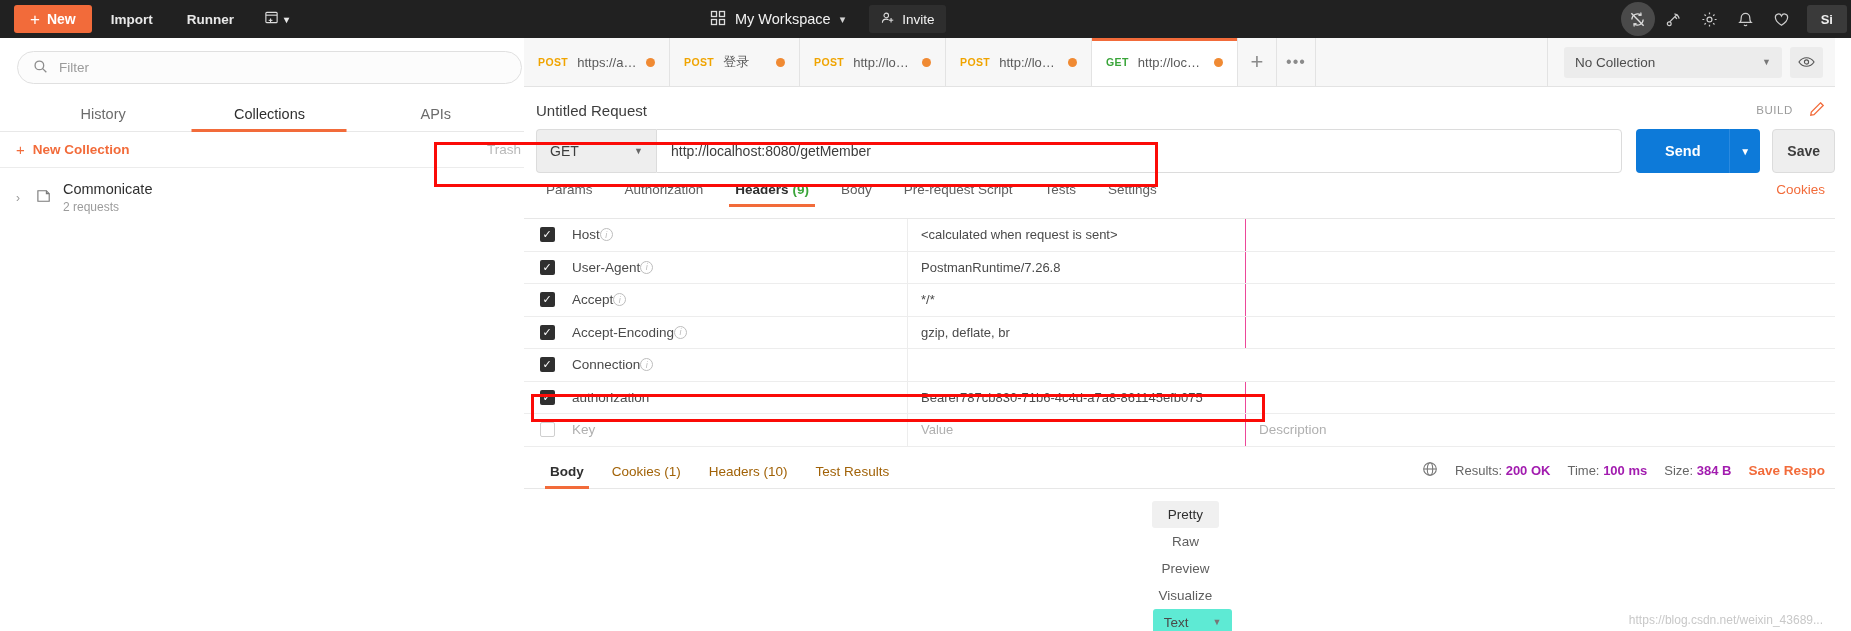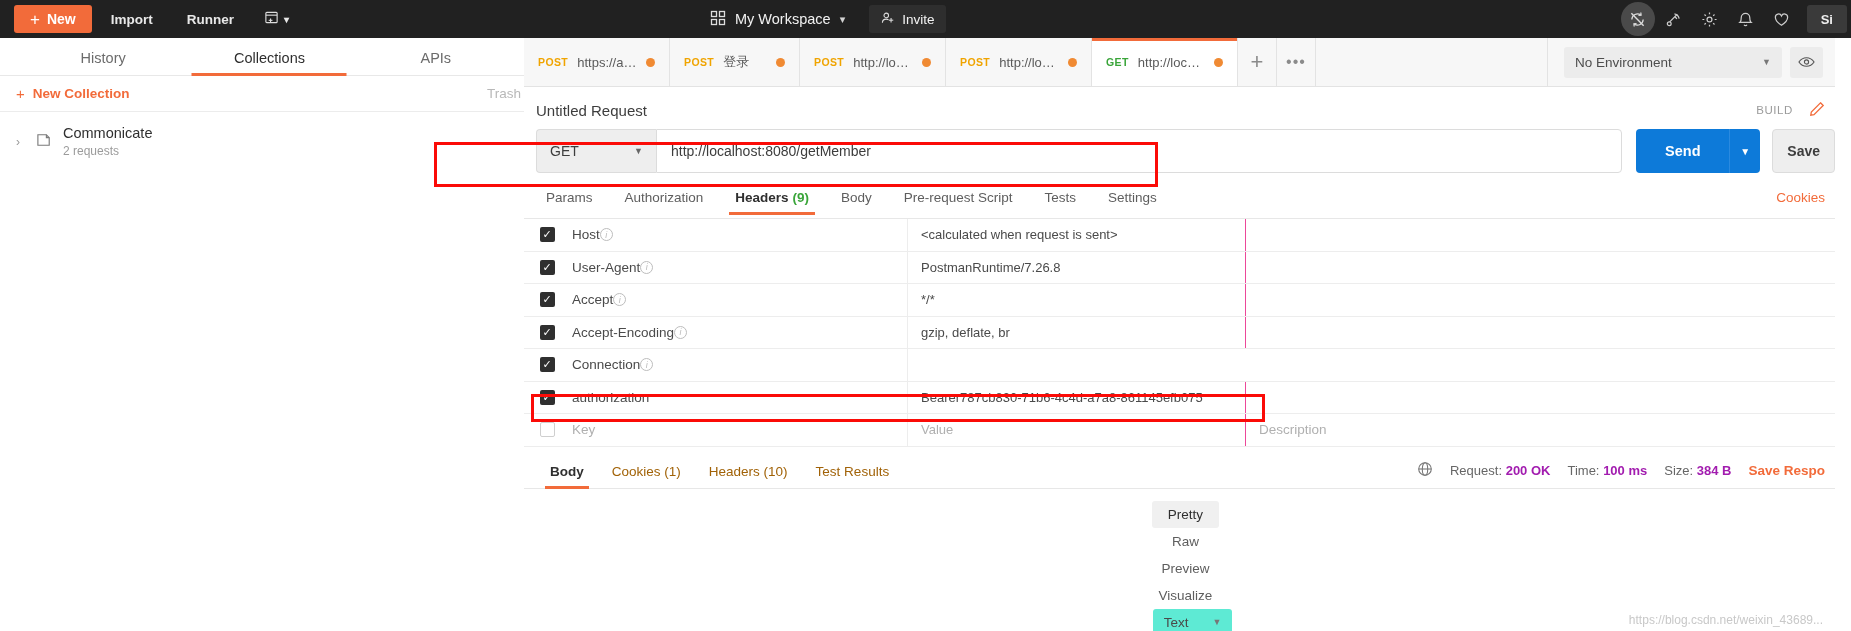--- a/index.html
+++ b/index.html
@@ -188,21 +188,21 @@
   }
   .save-btn {
     margin-left: 12px; background: #eee; border: 1px solid #dcdcdc;
     font-size: 14px; font-weight: bold; color: #3d3d3d; padding: 0 14px;
     display: flex; align-items: center; border-radius: 4px; cursor: pointer;
   }
 
   
   .req-subtabs {
     display: flex; align-items: flex-end; gap: 0;
-    padding: 16px 0 4px 12px; height: 46px;
+    padding: 16px 0 12px 12px; height: 46px;
     border-bottom: 1px solid #e7e7e7;
   }
   .sub-tab {
     font-size: 13.5px; color: #5e5e5e; padding: 0 16px 9px 16px;
     cursor: pointer; position: relative; white-space: nowrap;
   }
   .sub-tab:first-child { padding-left: 10px; }
   .sub-tab.active { color: #2f2f2f; font-weight: bold; }
   .sub-tab.active::after {
     content: ""; position: absolute; left: 10px; right: 10px; bottom: -1px;
@@ -386,20 +386,31 @@
         <path d="M9 15S2.5 11 2.5 6.6A3.4 3.4 0 0 1 9 5.2a3.4 3.4 0 0 1 6.5 1.4C15.5 11 9 15 9 15z"></path>
       </svg>
     </div>
     <div class="signin-btn">
       <span>Si</span>
     </div>
   </div>
 </div>
 
 <div class="sidebar">
+  <div class="filter-wrap">
+    <div class="filter-box">
+      <span>
+        <svg width="15" height="15" viewBox="0 0 16 16" fill="none" stroke="#8d8d8d" stroke-width="1.4">
+          <circle cx="6.8" cy="6.8" r="4.6"></circle>
+            <line x1="10.3" y1="10.3" x2="14.2" y2="14.2"></line>
+        </svg>
+      </span>
+      <span class="ph">Filter</span>
+    </div>
+  </div>
 
   <div class="side-tabs">
     <div class="side-tab">
       <span>History</span>
     </div>
     <div class="side-tab active">
       <span>Collections</span>
     </div>
     <div class="side-tab">
       <span>APIs</span>
@@ -457,21 +468,21 @@
         <span class="m-get">GET</span>
         <span class="tab-url">http://localh...</span>
         <span class="dot"></span>
       </div>
       <div class="tab-plus">+</div>
       <div class="tab-more">•••</div>
     </div>
     <div class="tabs-spacer"></div>
     <div class="env-area">
       <div class="env-select">
-        <span>No Environment</span>
+        <span>No Collection</span>
         <span class="caret">▼</span>
       </div>
       <div class="eye-btn">
         <svg width="17" height="14" viewBox="0 0 18 14" fill="none" stroke="#555" stroke-width="1.2">
           <path d="M1 7s3-4.5 8-4.5S17 7 17 7s-3 4.5-8 4.5S1 7 1 7z"></path>
             <circle cx="9" cy="7" r="2.2"></circle>
         </svg>
       </div>
     </div>
   </div>
@@ -637,21 +648,21 @@
     </div>
     <div class="resp-status">
       <span>
         <svg width="16" height="16" viewBox="0 0 16 16" fill="none" stroke="#777" stroke-width="1.1">
           <circle cx="8" cy="8" r="6.3"></circle>
             <ellipse cx="8" cy="8" rx="2.7" ry="6.3"></ellipse>
           <line x1="1.8" y1="8" x2="14.2" y2="8"></line>
         </svg>
       </span>
       <span>
-        <span>Request:</span>
+        <span>Results:</span>
         <span class="st-val">200 OK</span>
       </span>
       <span>
         <span>Time:</span>
         <span class="st-val">100 ms</span>
       </span>
       <span>
         <span>Size:</span>
         <span class="st-val">384 B</span>
       </span>

